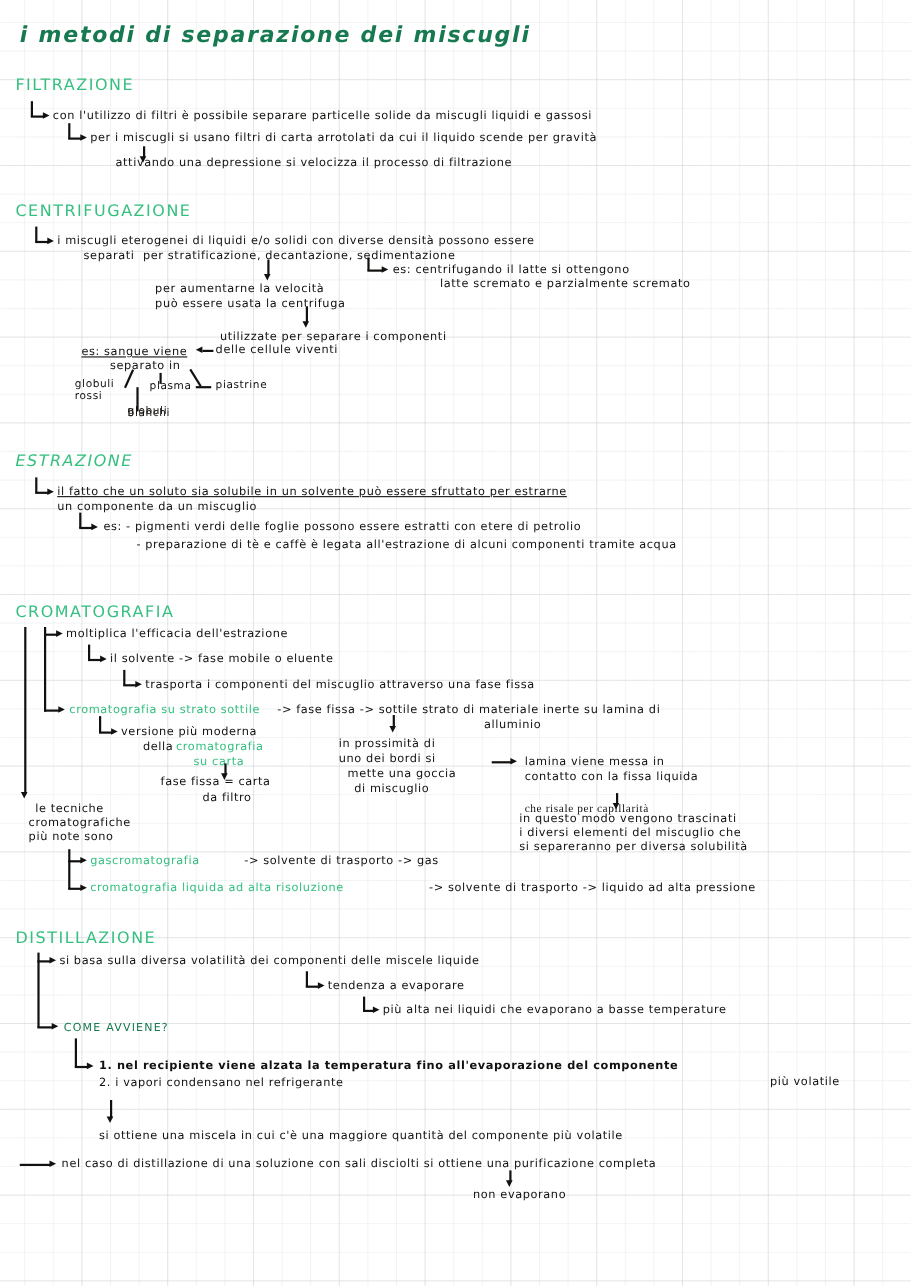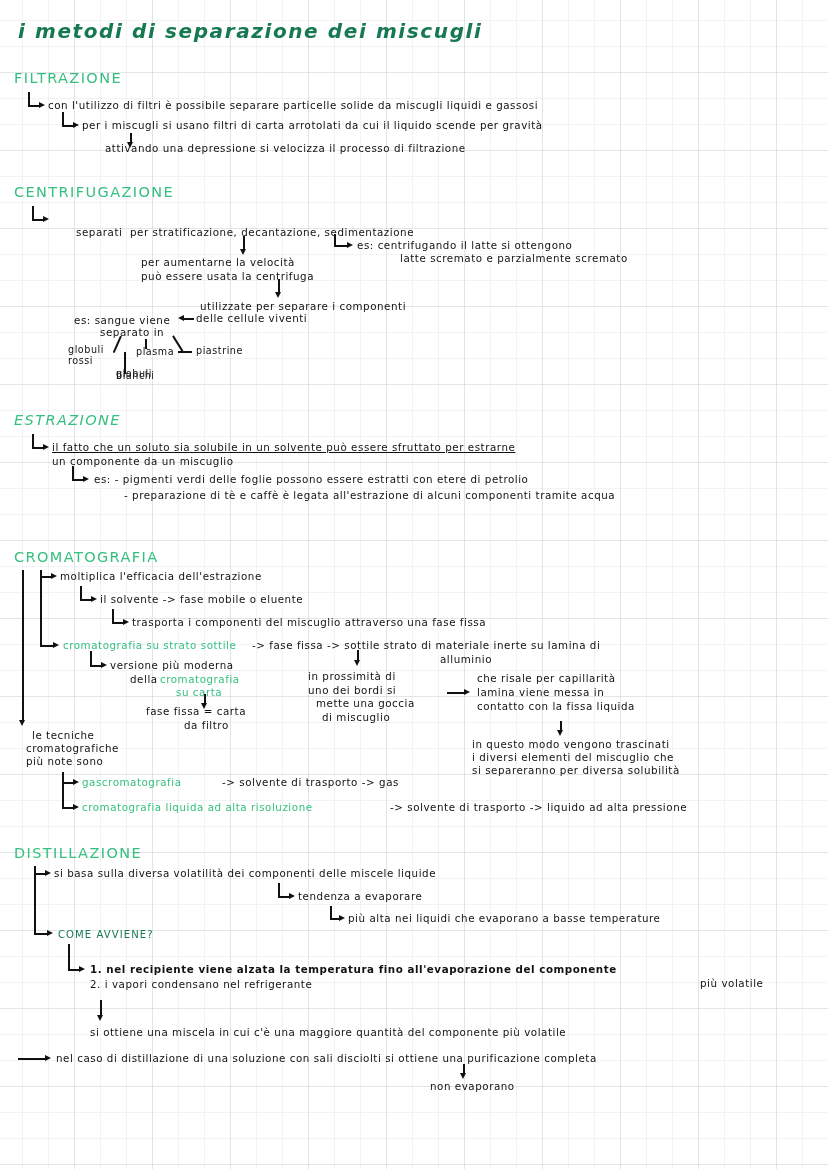--- a/index.html
+++ b/index.html
@@ -95,40 +95,41 @@
 
   <div class="ln vln" style="left:130px; top:133px; height:10px;"></div>
   <div class="arrow-d" style="left:127px; top:142px;"></div>
   <div class="t" style="left:105px; top:142px;">attivando una depressione si velocizza il processo di filtrazione</div>
 
   <div class="t sect" style="left:14px; top:184px;">CENTRIFUGAZIONE</div>
 
   <div class="ln vln" style="left:32px; top:206px; height:14px;"></div>
   <div class="ln hln" style="left:32px; top:219px; width:12px;"></div>
   <div class="arrow-r" style="left:43px; top:216px;"></div>
+  <div class="t" style="left:52px; top:213px;">i miscugli eterogenei di liquidi e/o solidi con diverse densità possono essere</div>
 
   <div class="t" style="left:76px; top:226px;">separati</div>
   <div class="t" style="left:130px; top:226px;">per stratificazione, decantazione, sedimentazione</div>
 
   <div class="ln vln" style="left:334px; top:234px; height:12px;"></div>
   <div class="ln hln" style="left:334px; top:245px; width:14px;"></div>
   <div class="arrow-r" style="left:347px; top:242px;"></div>
   <div class="t" style="left:357px; top:239px;">es: centrifugando il latte si ottengono</div>
   <div class="t" style="left:400px; top:252px;">latte scremato e parzialmente scremato</div>
 
   <div class="ln vln" style="left:243px; top:236px; height:14px;"></div>
   <div class="arrow-d" style="left:240px; top:249px;"></div>
   <div class="t" style="left:141px; top:256px;">per aumentarne la velocità</div>
   <div class="t" style="left:141px; top:270px;">può essere usata la centrifuga</div>
 
   <div class="ln vln" style="left:278px; top:279px; height:14px;"></div>
   <div class="arrow-d" style="left:275px; top:292px;"></div>
   <div class="t" style="left:200px; top:300px;">utilizzate per separare i componenti</div>
 
-  <div class="t" style="left:74px; top:314px;">es: sangue viene</div>
+  <div class="t" style="left:74px; top:314px;text-decoration:underline;">es: sangue viene</div>
   <div class="arrow-l" style="left:178px; top:315px;"></div>
   <div class="ln hln" style="left:184px; top:318px; width:10px;"></div>
   <div class="t" style="left:196px; top:312px;">delle cellule viventi</div>
   <div class="t" style="left:100px; top:326px;">separato in</div>
 
   <div class="ln" style="left:120px; top:336px; width:1.5px; height:18px; transform:rotate(24deg); transform-origin: top;"></div>
   <div class="ln vln" style="left:145px; top:339px; height:10px;"></div>
   <div class="ln" style="left:172px; top:336px; width:1.5px; height:18px; transform:rotate(-32deg); transform-origin: top;"></div>
 
   <div class="t sm" style="left:68px; top:344px;">globuli</div>
@@ -200,21 +201,21 @@
   <div class="arrow-d" style="left:354px; top:660px;"></div>
   <div class="t" style="left:308px; top:670px;">in prossimità di</div>
   <div class="t" style="left:308px; top:684px;">uno dei bordi si</div>
   <div class="t" style="left:316px; top:697px;">mette una goccia</div>
   <div class="t" style="left:322px; top:711px;">di miscuglio</div>
 
   <div class="ln hln" style="left:447px; top:692px; width:18px;"></div>
   <div class="arrow-r" style="left:464px; top:689px;"></div>
   <div class="t" style="left:477px; top:686px;">lamina viene messa in</div>
   <div class="t" style="left:477px; top:700px;">contatto con la fissa liquida</div>
-  <div class="t" style="left:477px; top:672px;">che risale per capillarità</div>
+  <div class="t" style="left:477px; top:730px;font-family:Liberation Serif, serif;">che risale per capillarità</div>
 
   <div class="ln vln" style="left:560px; top:721px; height:10px;"></div>
   <div class="arrow-d" style="left:557px; top:730px;"></div>
   <div class="t" style="left:472px; top:738px;">in questo modo vengono trascinati</div>
   <div class="t" style="left:472px; top:751px;">i diversi elementi del miscuglio che</div>
   <div class="t" style="left:472px; top:764px;">si separeranno per diversa solubilità</div>
 
   <div class="t" style="left:32px; top:729px;">le tecniche</div>
   <div class="t" style="left:26px; top:742px;">cromatografiche</div>
   <div class="t" style="left:26px; top:755px;">più note sono</div>

